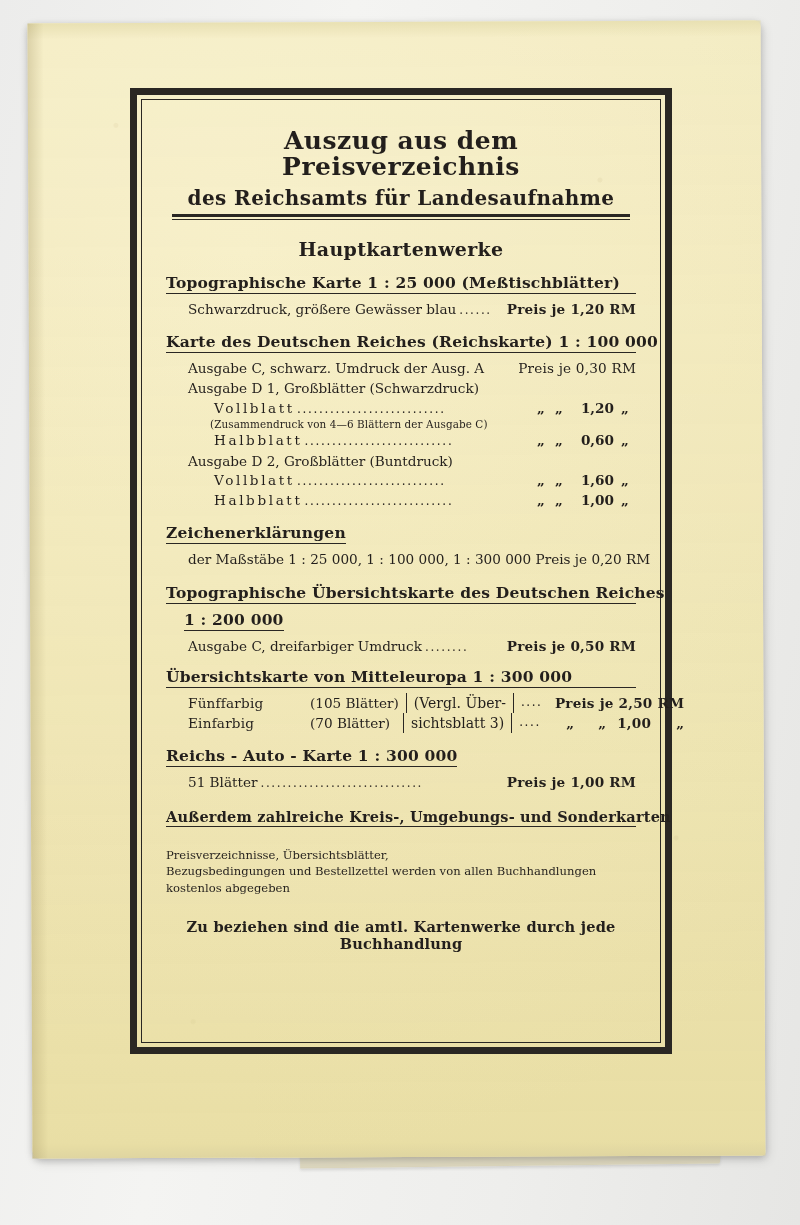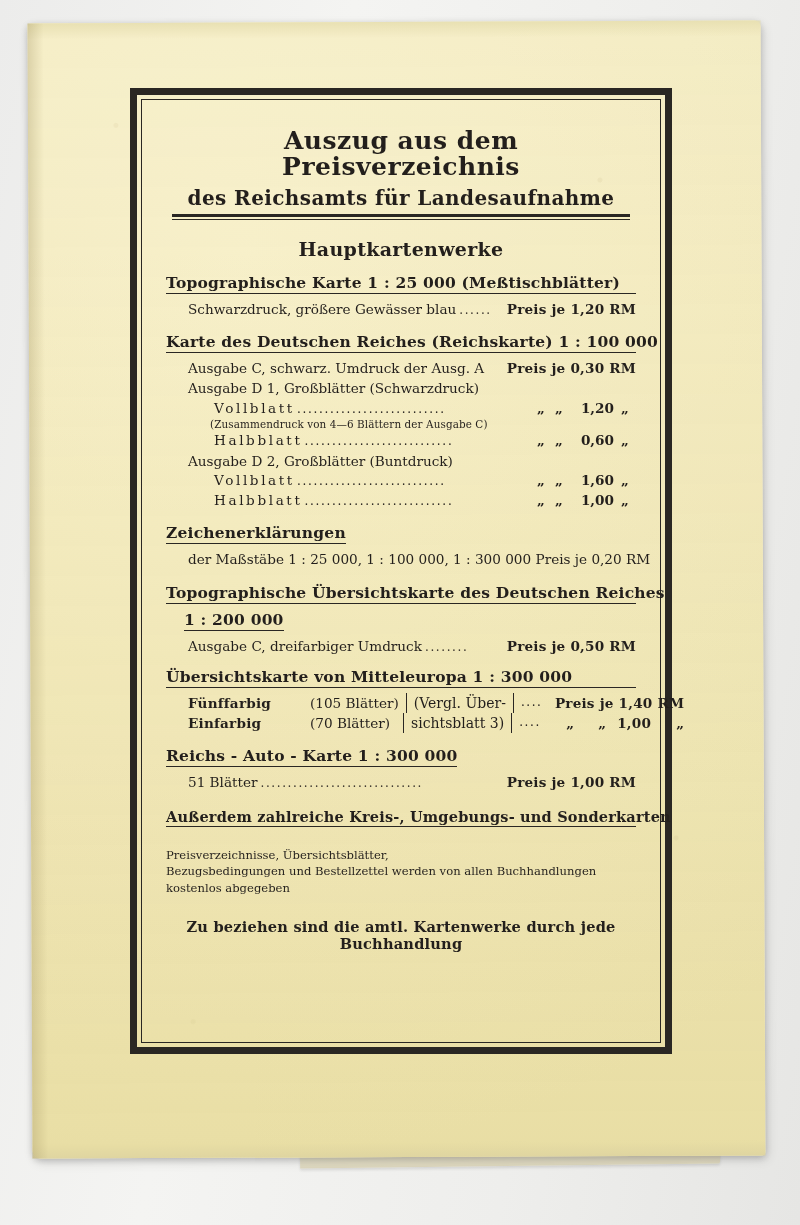--- a/index.html
+++ b/index.html
@@ -107,21 +107,21 @@
     top: 100px;
     width: 506px;
     height: 942px;
     box-sizing: border-box;
     padding: 28px 18px 10px 18px;
     color: #231f1c;
   }
   
   .fr {
     font-family: "DejaVu Serif", serif;
-    font-weight: 700;
+    font-weight: 400;
     letter-spacing: 0.2px;
   }
   
   .title-1 {
     text-align: center;
     font-size: 25px;
     line-height: 1.05;
     font-weight: 700;
     letter-spacing: 0.5px;
     margin: 0 0 6px 0;
@@ -387,21 +387,21 @@
     <div class="h-rule fr tight">Übersichtskarte von Mitteleuropa 1 : 300 000</div>
 
     <div class="brack">
       <div class="brack-row">
         <span class="c1 fr">Fünffarbig</span>
         <span class="c2">(105 Blätter)</span>
         <span class="bar"></span>
         <span class="c3">(Vergl. Über-</span>
         <span class="bar"></span>
         <span class="c4">....</span>
-        <span class="c5 fr">Preis je 1,40 RM</span>
+        <span class="c5 fr">Preis je 2,50 RM</span>
       </div>
       <div class="brack-row">
         <span class="c1 fr">Einfarbig</span>
         <span class="c2">(70 Blätter)</span>
         <span class="bar"></span>
         <span class="c3">sichtsblatt 3)</span>
         <span class="bar"></span>
         <span class="c4">....</span>
         <span class="c5 right fr">
           <span class="d1">„</span>

